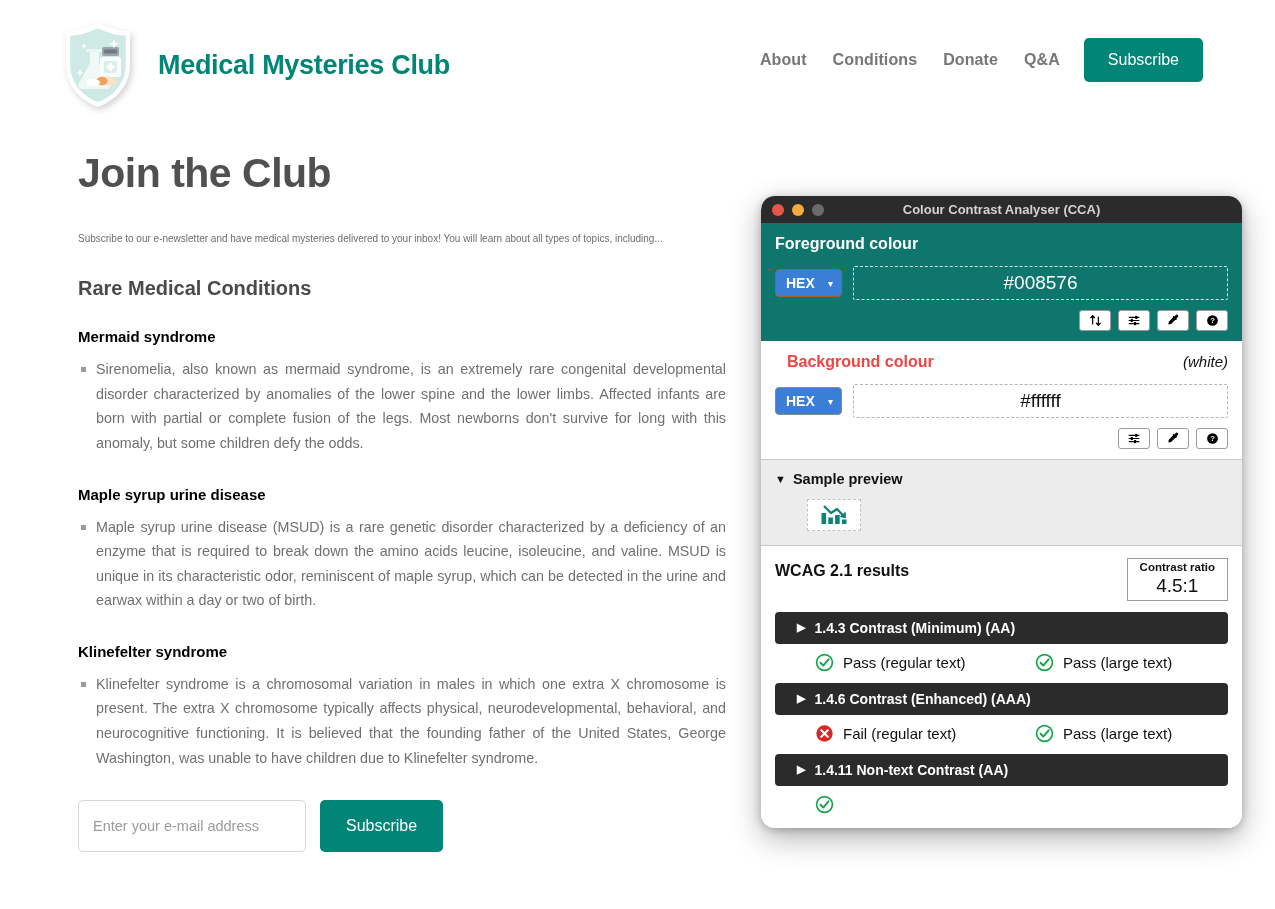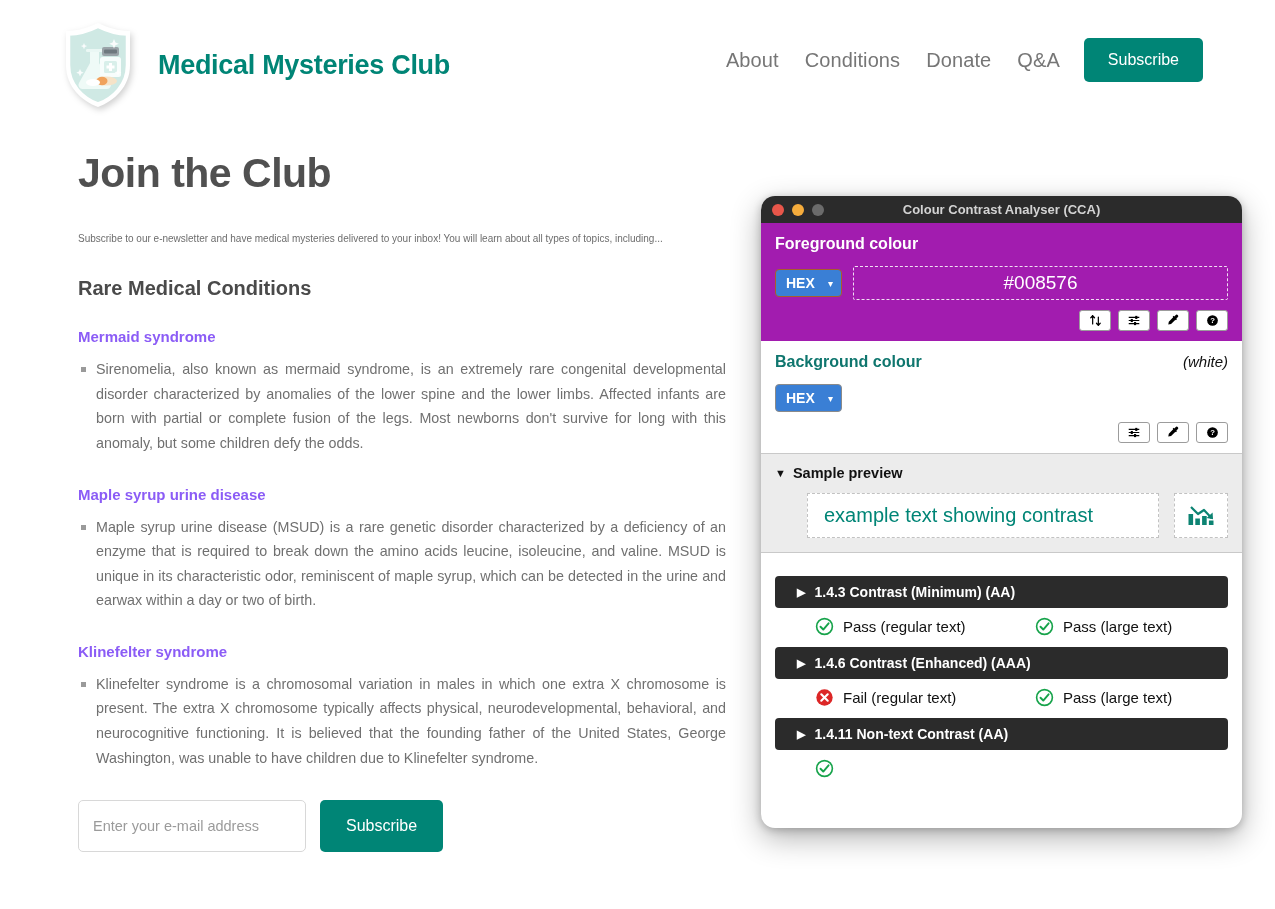--- a/index.html
+++ b/index.html
@@ -17,36 +17,37 @@
     display: flex; align-items: center;
   }
   .brand { display: flex; align-items: center; margin-left: 62px; }
   .logo-shield { width: 72px; height: 88px; position: relative; filter: drop-shadow(2px 3px 3px rgba(0,0,0,.18)); }
   .brand-name {
     margin-left: 24px; color: #008576; font-size: 27px; font-weight: bold;
     letter-spacing: -0.3px;
   }
   .nav { position: absolute; right: 72px; top: 38px; display: flex; align-items: center; }
   .nav-link {
-    color: #767676; font-size: 20px; margin-right: 26px; text-decoration: none;
+    color: #767676; font-size: 16px; margin-right: 26px; text-decoration: none;
     letter-spacing: 0.1px;
+    font-weight: bold;
   }
   .nav-link:last-of-type { margin-right: 24px; }
   .nav-subscribe {
     background: #008576; color: #fff; font-size: 16px;
     padding: 13px 24px; border-radius: 5px; border: none; cursor: pointer;
     font-family: "Liberation Sans", sans-serif;
   }
 
   
   .main { position: absolute; left: 78px; top: 150px; width: 650px; }
   h1.page-title { font-size: 41px; color: #505050; font-weight: bold; letter-spacing: -0.5px; margin-bottom: 34px; }
   .intro { font-size: 10px; color: #6d6d6d; line-height: 1.62; margin-bottom: 30px; width: 625px; }
   h2.section-title { font-size: 20px; color: #4a4a4a; font-weight: bold; margin-bottom: 28px; }
-  h3.topic-title { font-size: 15px; color: #8b5cf6; font-weight: bold; margin-bottom: 12px; }
+  h3.topic-title { font-size: 15px; color: #000000; font-weight: bold; margin-bottom: 12px; }
   ul.topic-list { list-style: none; margin: 0 0 30px 0; }
   ul.topic-list li {
     position: relative; padding-left: 18px; font-size: 14.3px; color: #707070;
     line-height: 1.72; text-align: justify; width: 648px;
   }
   ul.topic-list li::before {
     content: ""; position: absolute; left: 3px; top: 10px;
     width: 5px; height: 5px; background: #9a9a9a;
   }
 
@@ -79,26 +80,26 @@
   .traffic { display: flex; gap: 8px; margin-left: 11px; }
   .tl { width: 12px; height: 12px; border-radius: 50%; }
   .tl.red { background: #e8564a; }
   .tl.yellow { background: #f5ac3c; }
   .tl.gray { background: #6b6b6b; }
   .cca-title {
     position: absolute; left: 0; right: 0; text-align: center;
     color: #d3d3d3; font-size: 13px; font-weight: bold; pointer-events: none;
   }
 
-  .fg-panel { background: #a21caf; padding: 12px 14px 10px 14px; }
+  .fg-panel { background: #0f766e; padding: 12px 14px 10px 14px; }
   .bg-panel { background: #ffffff; padding: 12px 14px 10px 14px; border-bottom: 1px solid #c9c9c9;}
   .panel-head { display: flex; align-items: baseline; justify-content: space-between; }
   .panel-label { font-size: 16px; font-weight: bold; }
   .fg-panel .panel-label { color: #ffffff; }
-  .bg-panel .panel-label { color: #0f766e; }
+  .bg-panel .panel-label { color: #ef4444; margin-left: 12px; }
   .panel-note { font-size: 15px; font-style: italic; color: #111; }
 
   .color-row { display: flex; align-items: center; margin-top: 13px; }
   .hex-select {
     appearance: none; -webkit-appearance: none;
     background: #3a7fd5; color: #ffffff; border: 1px solid #a85d2a;
     border-radius: 4px; font-size: 14px; font-weight: bold;
     padding: 5px 26px 5px 10px; cursor: pointer;
     font-family: "Liberation Sans", sans-serif;
   }
@@ -282,20 +283,21 @@
         <span class="panel-label">Background colour</span>
         <span class="panel-note">(white)</span>
       </div>
       <div class="color-row">
         <span class="hex-wrap">
           <select class="hex-select">
             <option>HEX</option>
           </select>
           <span class="chev">▾</span>
         </span>
+        <div class="color-value">#ffffff</div>
       </div>
       <div class="icon-row">
         <button class="icon-btn">
           <svg width="14" height="13" viewBox="0 0 16 16" aria-hidden="true">
             <path d="M1.5 4.2 H14.5 M1.5 8 H14.5 M1.5 11.8 H14.5" stroke="#000" stroke-width="1.4"></path>
             <rect x="9.5" y="2.3" width="2.6" height="3.8" fill="#000"></rect>
             <rect x="4" y="6.1" width="2.6" height="3.8" fill="#000"></rect>
             <rect x="8" y="9.9" width="2.6" height="3.8" fill="#000"></rect>
           </svg>
         </button>
@@ -312,35 +314,41 @@
         </button>
       </div>
     </div>
 
     <div class="preview-panel">
       <div class="disclosure">
         <span class="tri">▼</span>
         <span>Sample preview</span>
       </div>
       <div class="preview-row">
-        <div class="sample-text-box">example text showing contrast</div>
         <div class="sample-graphic-box">
           <svg width="34" height="30" viewBox="0 0 34 30" aria-hidden="true">
             <path d="M7 6 L14 13 L20 9 L27.5 17" stroke="#0c8372" stroke-width="2.2" fill="none" stroke-linejoin="round"></path>
             <path d="M28.6 11.6 L29 18.2 L22.6 17" fill="#0c8372"></path>
             <rect x="4.5" y="13" width="4.6" height="11" fill="#0c8372"></rect>
             <rect x="11.3" y="17.5" width="4.6" height="6.5" fill="#0c8372"></rect>
             <rect x="18.1" y="15" width="4.6" height="9" fill="#0c8372"></rect>
             <rect x="24.9" y="19.5" width="4.6" height="4.5" fill="#0c8372"></rect>
           </svg>
         </div>
       </div>
     </div>
 
     <div class="results-panel">
+      <div class="results-head">
+        <span class="results-title">WCAG 2.1 results</span>
+        <div class="ratio-box">
+          <div class="ratio-label">Contrast ratio</div>
+          <div class="ratio-value">4.5:1</div>
+        </div>
+      </div>
 
       <div class="criterion">
         <span class="tri">▶</span>
         <span>1.4.3 Contrast (Minimum) (AA)</span>
       </div>
       <div class="result-row">
         <div class="result-item">
           <span class="mark">
             <svg width="19" height="19" viewBox="0 0 20 20" aria-hidden="true">
                 <circle cx="10" cy="10" r="8.3" fill="#fff" stroke="#16a34a" stroke-width="1.7"></circle>

